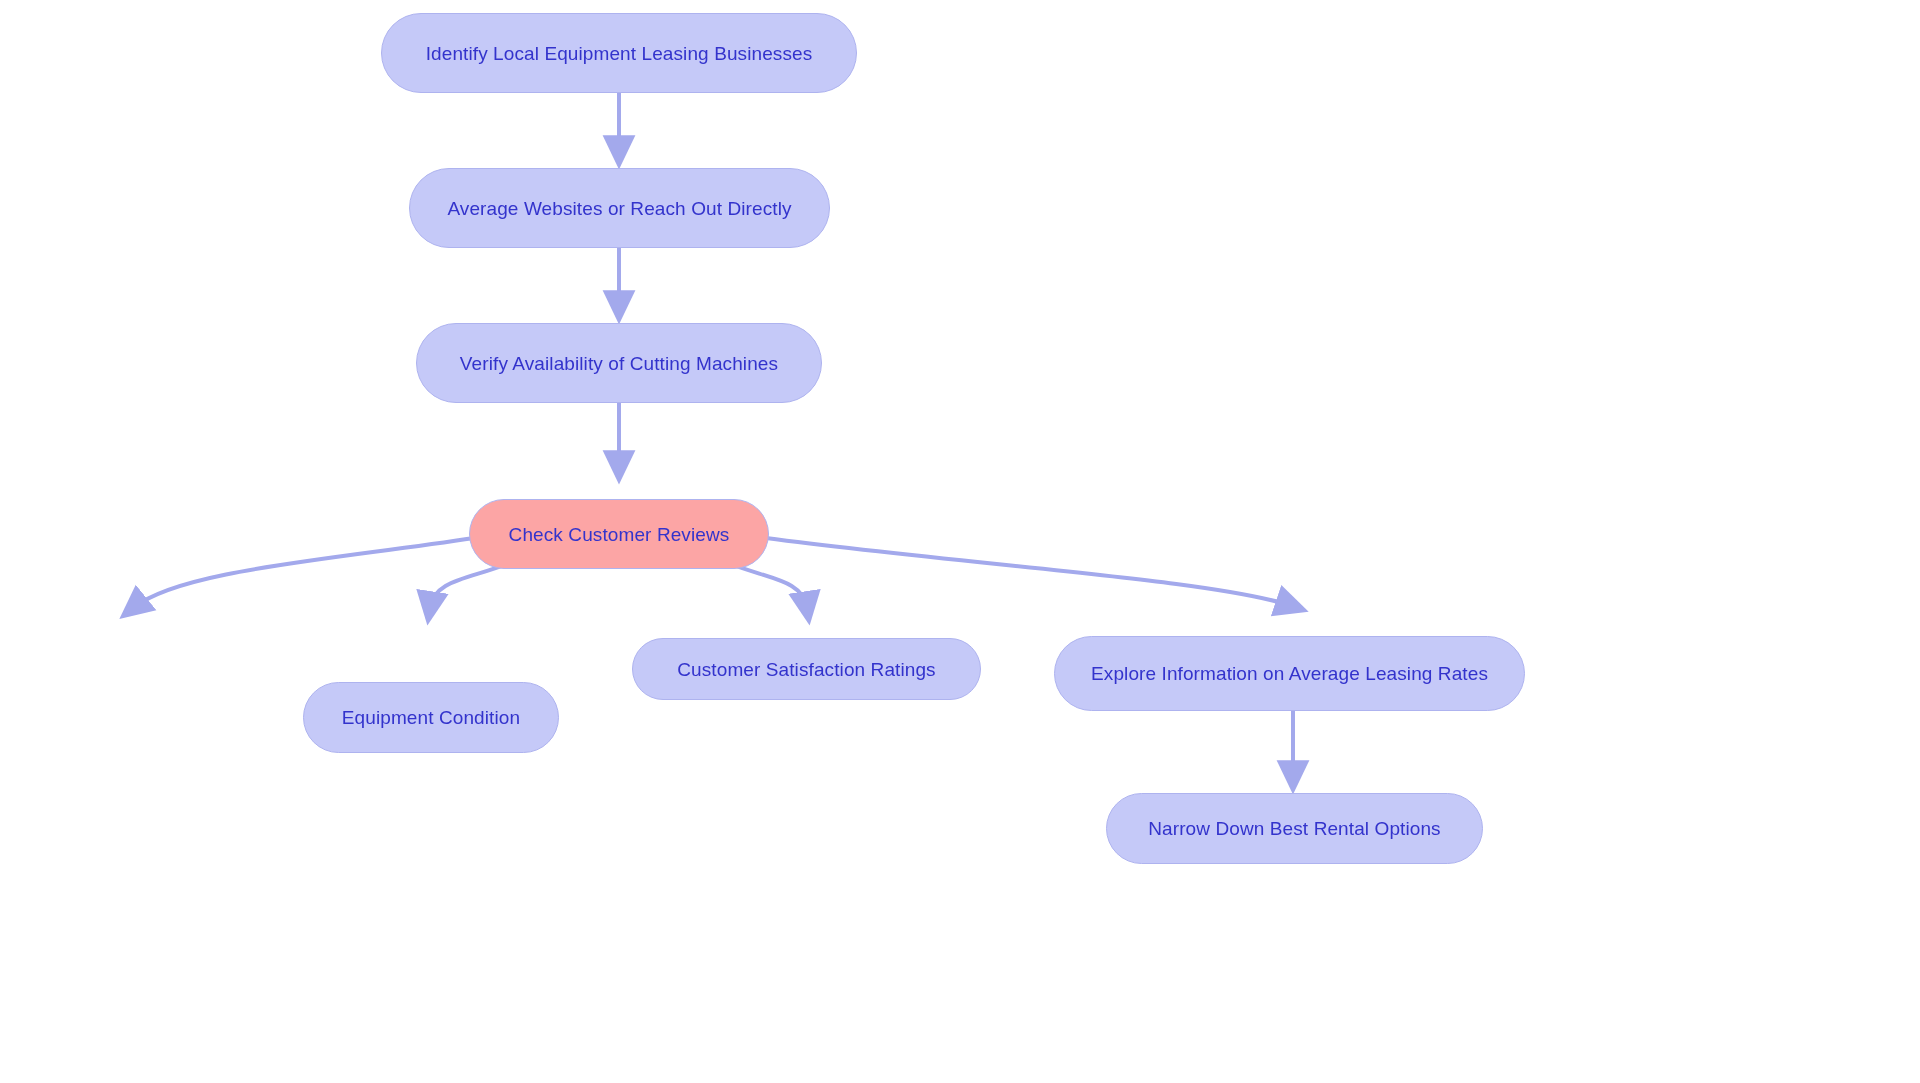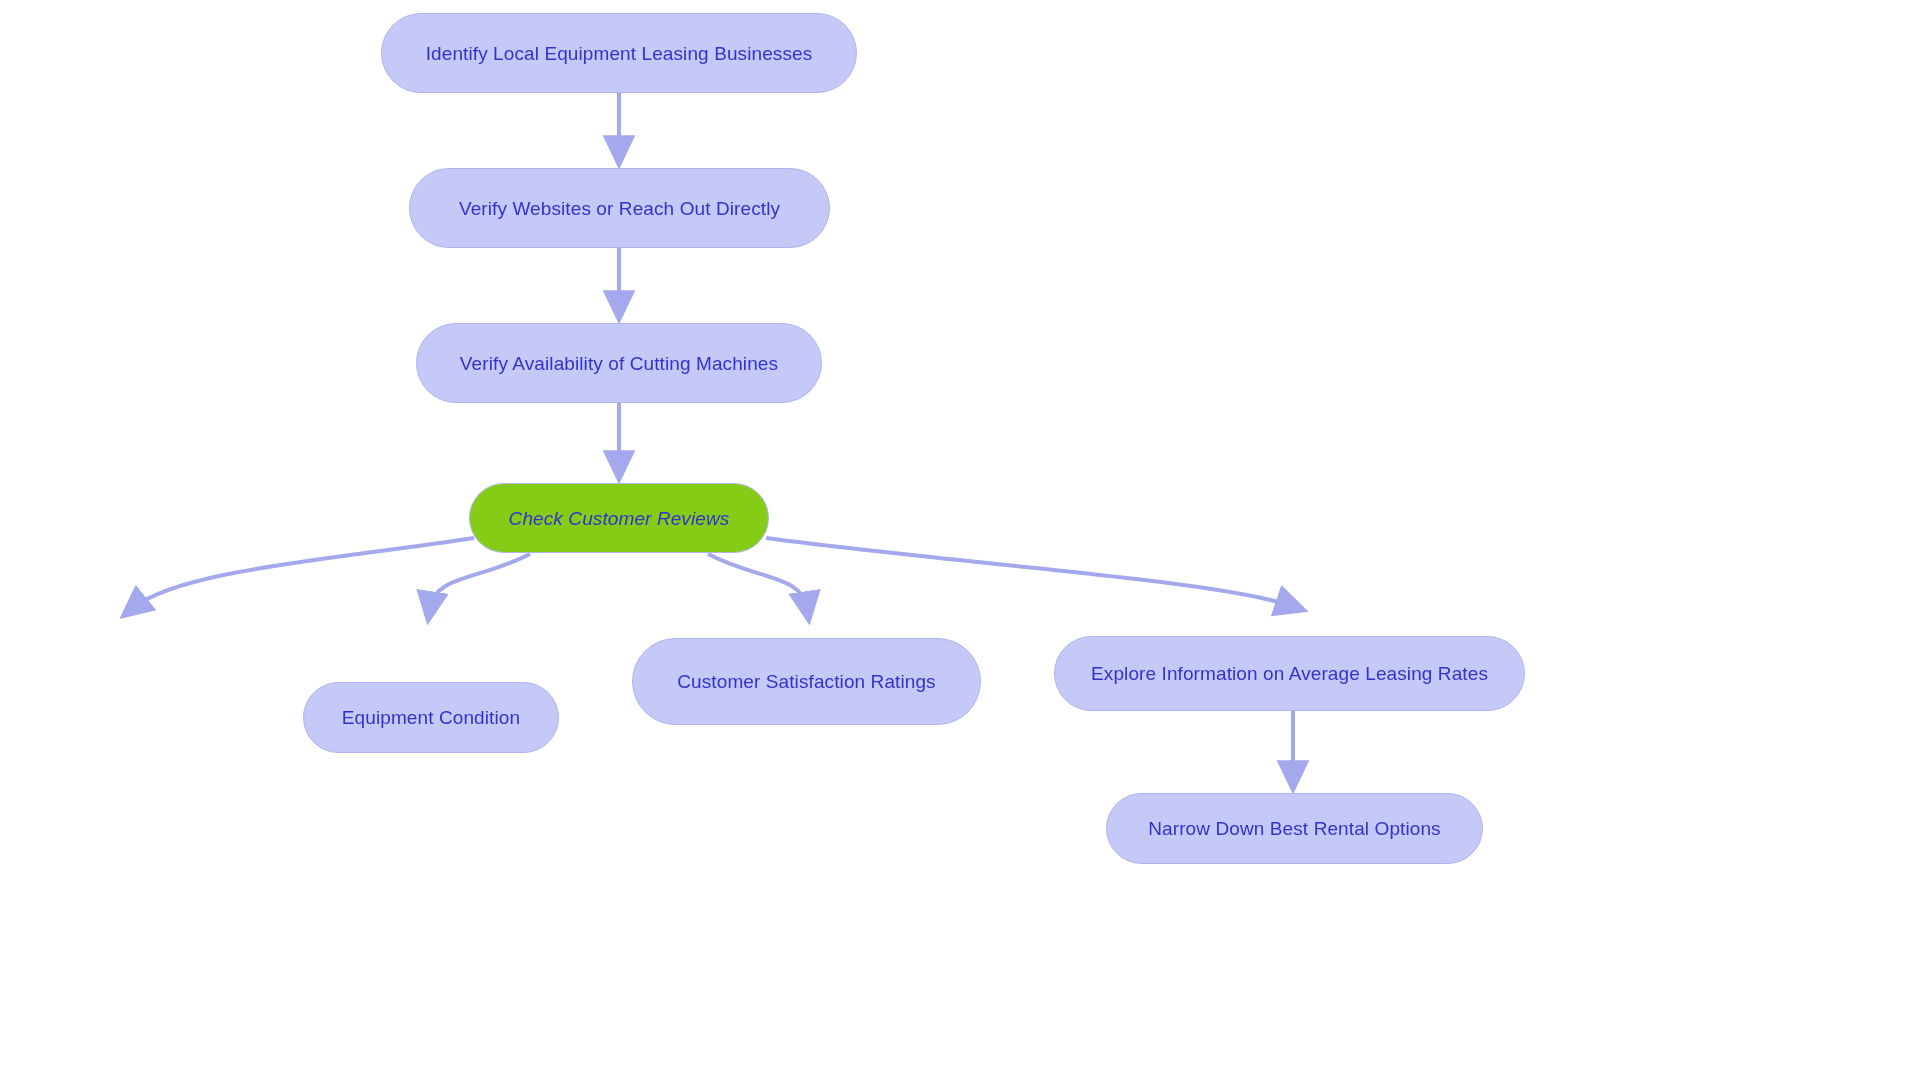--- a/index.html
+++ b/index.html
@@ -76,37 +76,37 @@
     <path d="M 766 538 C 980 566, 1215 580, 1292 606" stroke="#a3a9ec" stroke-width="4" fill="none" marker-end="url(#arrowhead)"></path>
 
     <path d="M 1293 711 L 1293 777" stroke="#a3a9ec" stroke-width="4" fill="none" marker-end="url(#arrowhead)"></path>
   </svg>
 
   <div class="node" style="left: 381px; top: 13px; width: 476px; height: 80px; background: rgb(197, 201, 248); border-color: rgb(174, 179, 239); color: rgb(51, 51, 204);">
     <span class="node-label">Identify Local Equipment Leasing Businesses</span>
   </div>
 
   <div class="node" style="left: 409px; top: 168px; width: 421px; height: 80px; background: rgb(197, 201, 248); border-color: rgb(174, 179, 239); color: rgb(51, 51, 204);">
-    <span class="node-label">Verify Websites or Reach Out Directly</span>
+    <span class="node-label">Average Websites or Reach Out Directly</span>
   </div>
 
   <div class="node" style="left: 416px; top: 323px; width: 406px; height: 80px; background: rgb(197, 201, 248); border-color: rgb(174, 179, 239); color: rgb(51, 51, 204);">
     <span class="node-label">Verify Availability of Cutting Machines</span>
   </div>
 
-  <div class="node" style="left: 469px; top: 483px; width: 300px; height: 70px; background: #84cc16; border-color: rgb(174, 179, 239); color: rgb(51, 51, 204); font-style: italic;">
+  <div class="node" style="left: 469px; top: 499px; width: 300px; height: 70px; background: #fca5a5; border-color: rgb(174, 179, 239); color: rgb(51, 51, 204);">
     <span class="node-label">Check Customer Reviews</span>
   </div>
 
 
   <div class="node" style="left: 303px; top: 638px; width: 256px; height: 71px; background: rgb(197, 201, 248); border-color: rgb(174, 179, 239); color: rgb(51, 51, 204); margin-top: 44px;">
     <span class="node-label">Equipment Condition</span>
   </div>
 
-  <div class="node" style="left: 632px; top: 638px; width: 349px; height: 87px; background: rgb(197, 201, 248); border-color: rgb(174, 179, 239); color: rgb(51, 51, 204);">
+  <div class="node" style="left: 632px; top: 638px; width: 349px; height: 62px; background: rgb(197, 201, 248); border-color: rgb(174, 179, 239); color: rgb(51, 51, 204);">
     <span class="node-label">Customer Satisfaction Ratings</span>
   </div>
 
   <div class="node" style="left: 1054px; top: 636px; width: 471px; height: 75px; background: rgb(197, 201, 248); border-color: rgb(174, 179, 239); color: rgb(51, 51, 204);">
     <span class="node-label">Explore Information on Average Leasing Rates</span>
   </div>
 
   <div class="node" style="left: 1106px; top: 793px; width: 377px; height: 71px; background: rgb(197, 201, 248); border-color: rgb(174, 179, 239); color: rgb(51, 51, 204);">
     <span class="node-label">Narrow Down Best Rental Options</span>
   </div>

